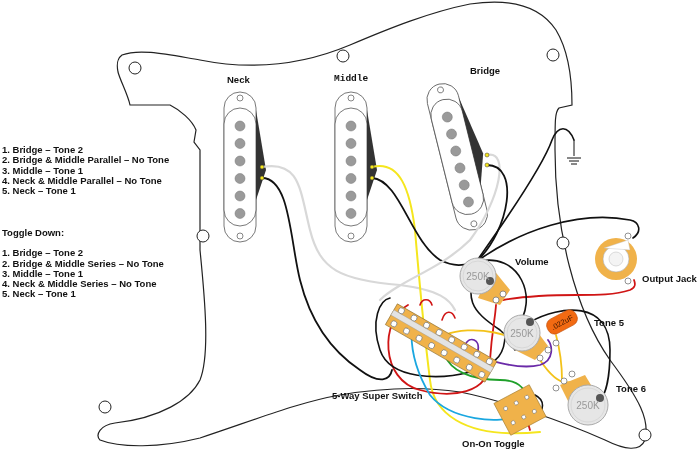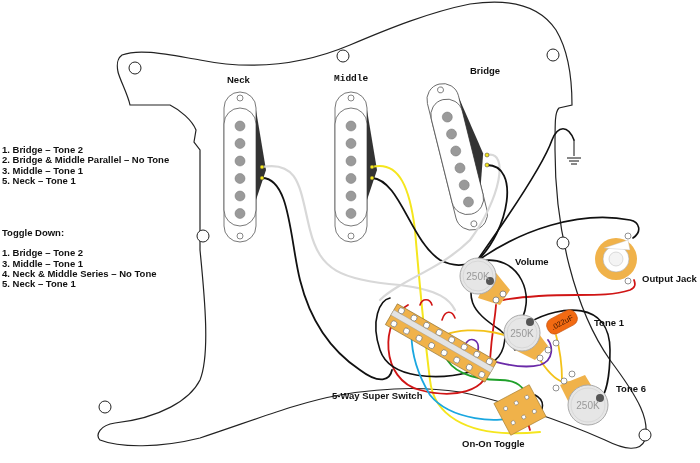--- a/index.html
+++ b/index.html
@@ -180,31 +180,33 @@
     <circle cx="372" cy="167" r="2" fill="#f5e61e" stroke="#333" stroke-width="0.5"></circle>
     <circle cx="372" cy="178" r="2" fill="#f5e61e" stroke="#333" stroke-width="0.5"></circle>
     <circle cx="487" cy="155" r="2" fill="#f5e61e" stroke="#333" stroke-width="0.5"></circle>
     <circle cx="487" cy="165" r="2" fill="#f5e61e" stroke="#333" stroke-width="0.5"></circle>
   </svg>
 
 <div class="legend" style="top:145px;">
   <div>1. Bridge – Tone 2</div>
   <div>2. Bridge &amp; Middle Parallel – No Tone</div>
   <div>3. Middle – Tone 1</div>
+  <div>4. Neck &amp; Middle Parallel – No Tone</div>
   <div>5. Neck – Tone 1</div>
 </div>
 <div class="legend" style="top:228px;">
   <div class="hdr">Toggle Down:</div>
   <div>1. Bridge – Tone 2</div>
+  <div>2. Bridge &amp; Middle Series – No Tone</div>
   <div>3. Middle – Tone 1</div>
   <div>4. Neck &amp; Middle Series – No Tone</div>
   <div>5. Neck – Tone 1</div>
 </div>
 
 <div class="label" style="left:227px; top:74px;">Neck</div>
 <div class="label" style="left:334px; top:73px;font-family:Liberation Mono, monospace;">Middle</div>
 <div class="label" style="left:426px; top:65px;padding-left:44px;">Bridge</div>
 <div class="label" style="left:515px; top:256px;">Volume</div>
 <div class="label" style="left:642px; top:273px;">Output Jack</div>
-<div class="label" style="left:594px; top:317px;">Tone 1</div>
+<div class="label" style="left:594px; top:317px;">Tone 5</div>
 <div class="label" style="left:616px; top:383px;">Tone 6</div>
 <div class="label" style="left:332px; top:390px;">5-Way Super Switch</div>
 <div class="label" style="left:462px; top:438px;">On-On Toggle</div>
 
 </body></html>

